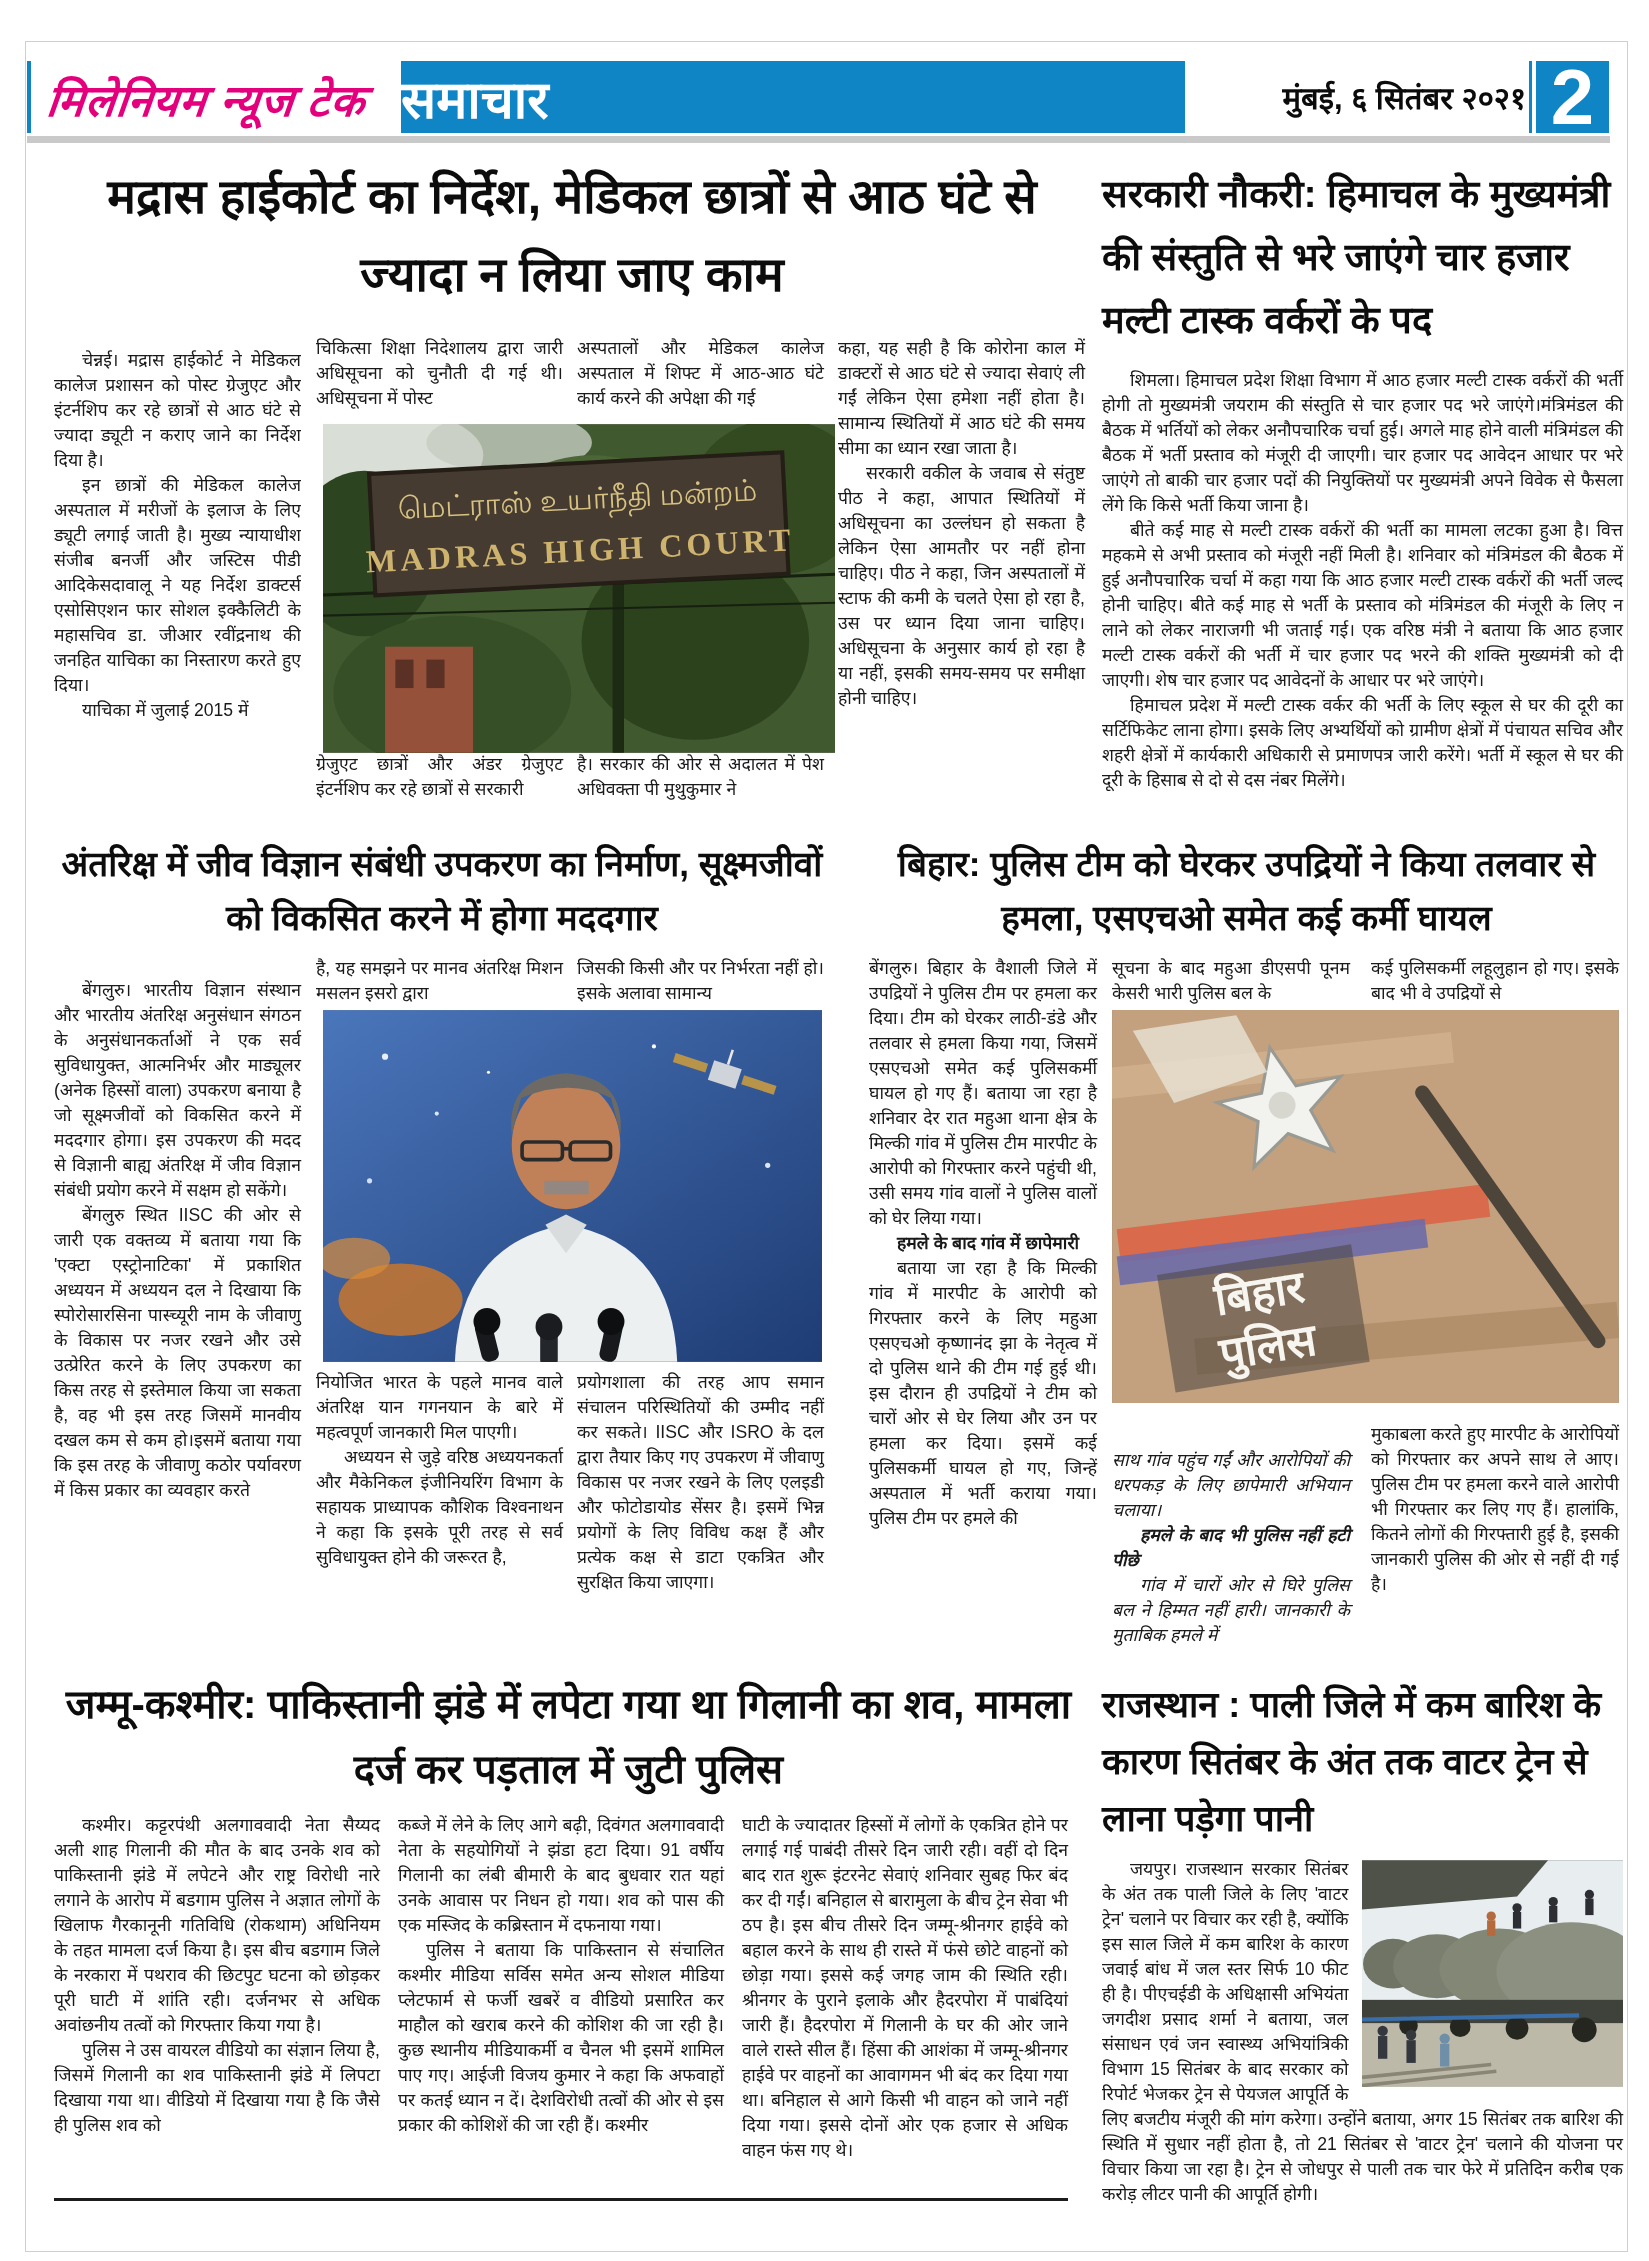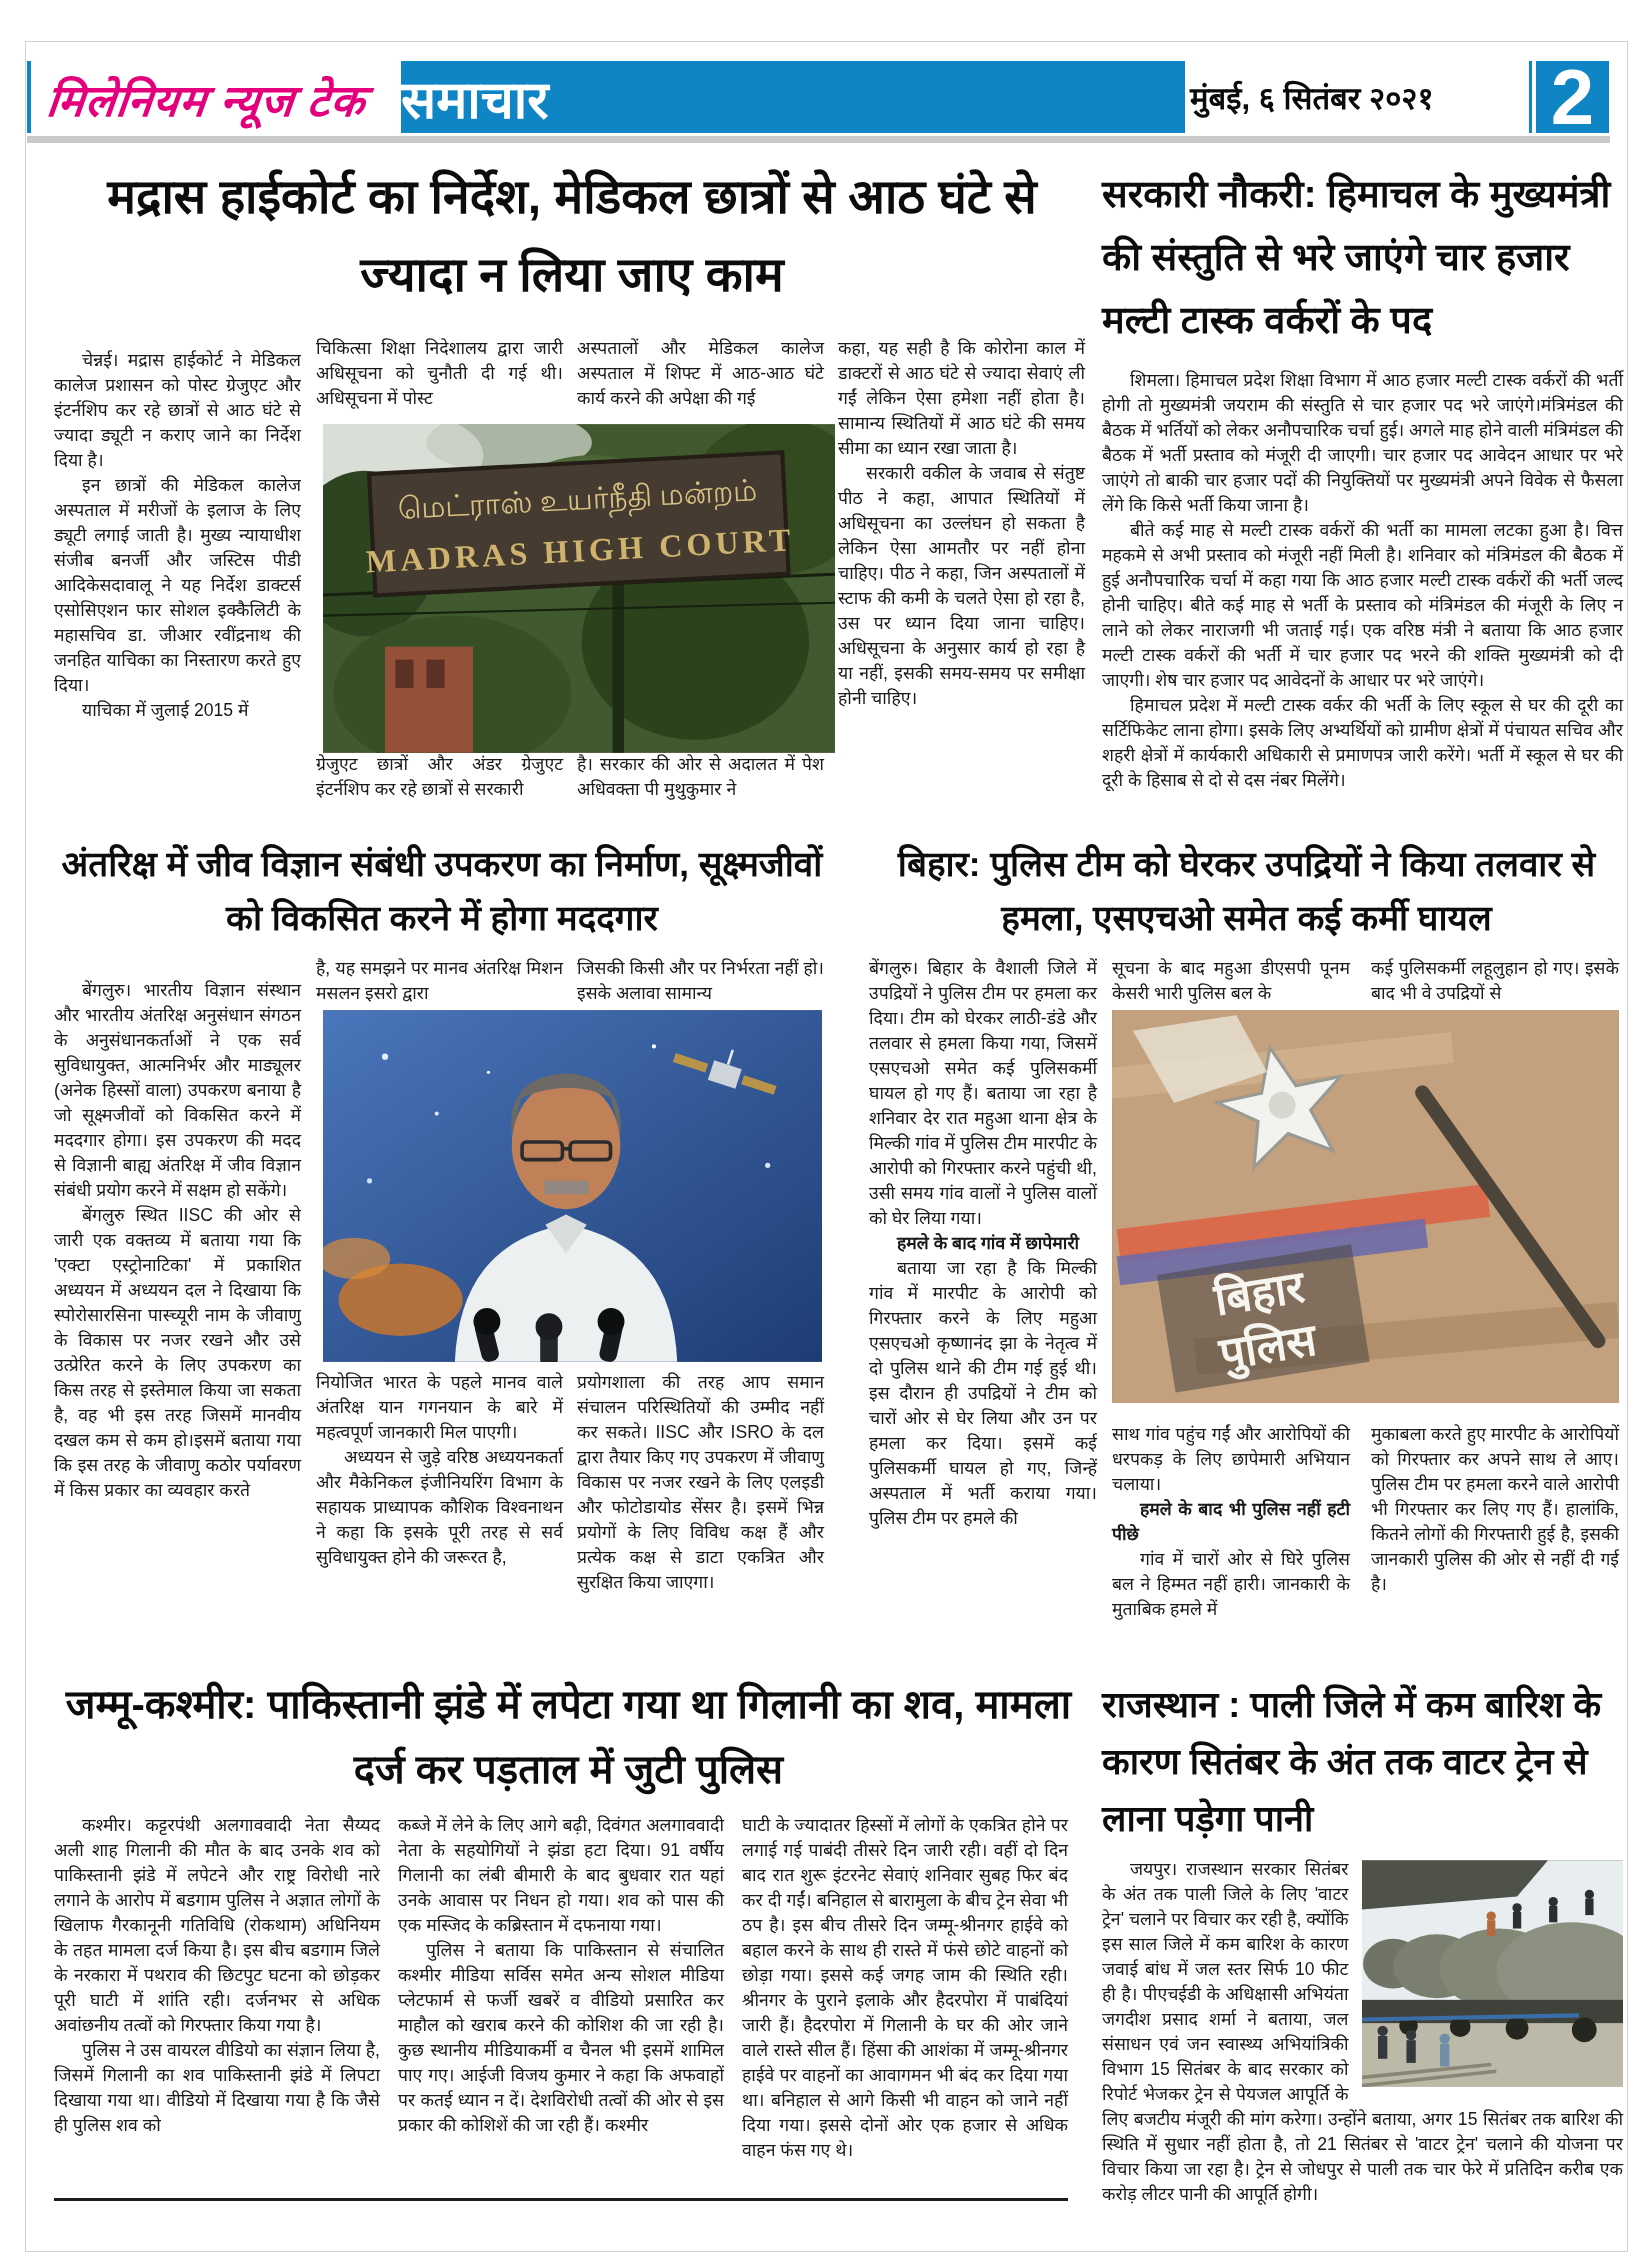--- a/index.html
+++ b/index.html
@@ -4,21 +4,21 @@
 <style>
   html,body{margin:0;padding:0;background:#dcdcdc;}
   #page{position:relative;width:1650px;height:2261px;background:#ffffff;
         font-family:"Liberation Sans", sans-serif;color:#141414;overflow:hidden;}
   .abs{position:absolute;}
   
   .masthead{font-weight:700;font-style:italic;color:#e4007c;font-size:44px;
             transform:skewX(-6deg);letter-spacing:1px;white-space:nowrap;}
   .section-band{background:#0f85c6;color:#ffffff;display:flex;align-items:center;justify-content:flex-start;}
   .section-title{font-weight:700;font-size:52px;}
-  .dateline{font-weight:700;font-size:31px;color:#0b0b0b;display:flex;align-items:center;justify-content:flex-start;white-space:nowrap;}
+  .dateline{font-weight:700;font-size:31px;color:#0b0b0b;display:flex;align-items:center;justify-content:flex-end;white-space:nowrap;}
   .pagenum-box{background:#0f85c6;color:#ffffff;display:flex;align-items:center;justify-content:center;
                font-weight:700;font-size:78px;}
   .blue-bar{background:#0f85c6;}
   .gray-strip{background:#c9c9c9;}
   .page-edge{border:1px solid #cfcfcf;}
   
   .hl{font-weight:700;color:#0c0c0c;}
   .hl-c{text-align:center;}
   .hl-l{text-align:left;}
   .hl-madras{font-size:48px;line-height:78px;}
@@ -189,21 +189,21 @@
   <div class="abs hl hl-c hl-mid" style="left:869px;top:837px;width:755px;height:111px;">बिहार: पुलिस टीम को घेरकर उपद्रियों ने किया तलवार से हमला, एसएचओ समेत कई कर्मी घायल</div>
 
   <div class="col" style="left:869px;top:956px;width:228px;height:698px;">
     <p class="cont">बेंगलुरु। बिहार के वैशाली जिले में उपद्रियों ने पुलिस टीम पर हमला कर दिया। टीम को घेरकर लाठी-डंडे और तलवार से हमला किया गया, जिसमें एसएचओ समेत कई पुलिसकर्मी घायल हो गए हैं। बताया जा रहा है शनिवार देर रात महुआ थाना क्षेत्र के मिल्की गांव में पुलिस टीम मारपीट के आरोपी को गिरफ्तार करने पहुंची थी, उसी समय गांव वालों ने पुलिस वालों को घेर लिया गया।</p>
     <p class="subhead">हमले के बाद गांव में छापेमारी</p>
     <p>बताया जा रहा है कि मिल्की गांव में मारपीट के आरोपी को गिरफ्तार करने के लिए महुआ एसएचओ कृष्णानंद झा के नेतृत्व में दो पुलिस थाने की टीम गई हुई थी। इस दौरान ही उपद्रियों ने टीम को चारों ओर से घेर लिया और उन पर हमला कर दिया। इसमें कई पुलिसकर्मी घायल हो गए, जिन्हें अस्पताल में भर्ती कराया गया। पुलिस टीम पर हमले की</p>
   </div>
 
   <div class="col" style="left:1112px;top:956px;width:238px;height:698px;">
     <p class="cont">सूचना के बाद महुआ डीएसपी पूनम केसरी भारी पुलिस बल के</p>
-    <div class="botblock" style="top:466px;">
+    <div class="botblock" style="top:492px;font-style:italic;">
       <p class="cont">साथ गांव पहुंच गईं और आरोपियों की धरपकड़ के लिए छापेमारी अभियान चलाया।</p>
       <p class="subhead">हमले के बाद भी पुलिस नहीं हटी पीछे</p>
       <p>गांव में चारों ओर से घिरे पुलिस बल ने हिम्मत नहीं हारी। जानकारी के मुताबिक हमले में</p>
     </div>
   </div>
 
   <div class="col" style="left:1371px;top:956px;width:248px;height:698px;">
     <p class="cont">कई पुलिसकर्मी लहूलुहान हो गए। इसके बाद भी वे उपद्रियों से</p>
     <div class="botblock" style="top:466px;">
       <p class="cont">मुकाबला करते हुए मारपीट के आरोपियों को गिरफ्तार कर अपने साथ ले आए। पुलिस टीम पर हमला करने वाले आरोपी भी गिरफ्तार कर लिए गए हैं। हालांकि, कितने लोगों की गिरफ्तारी हुई है, इसकी जानकारी पुलिस की ओर से नहीं दी गई है।</p>

